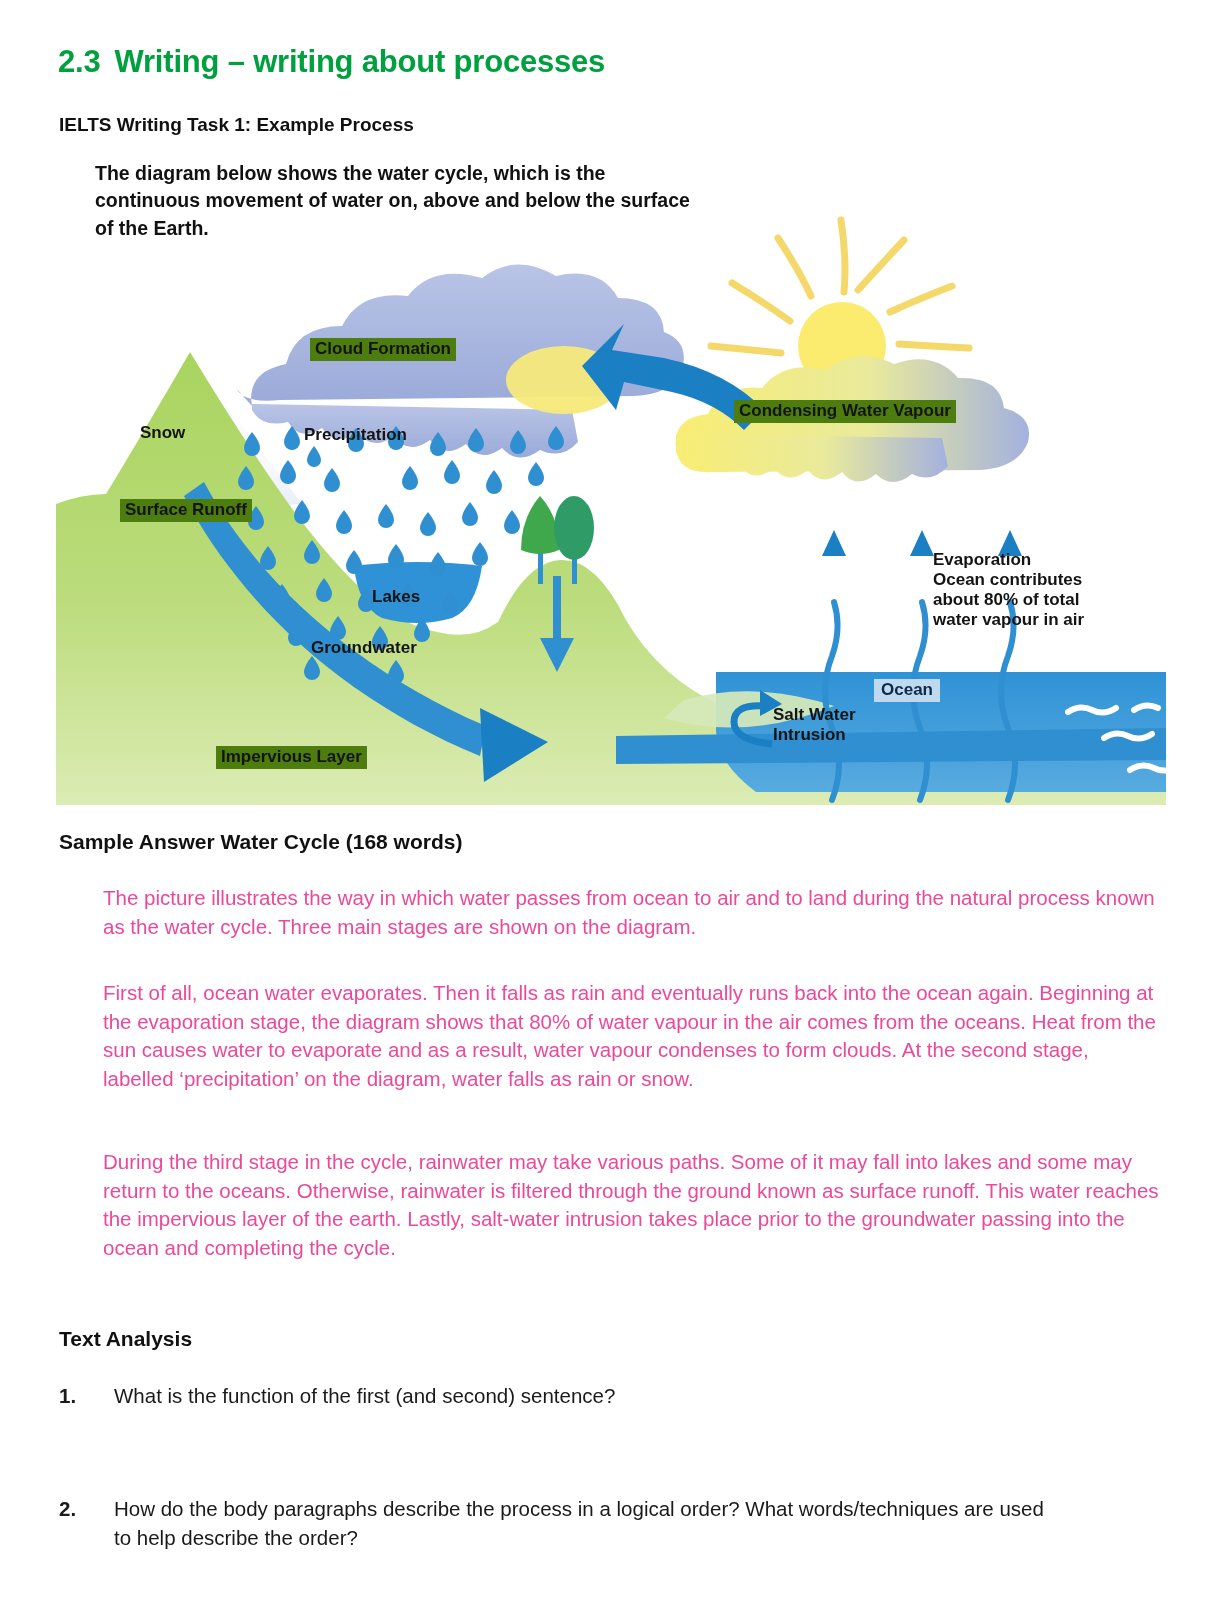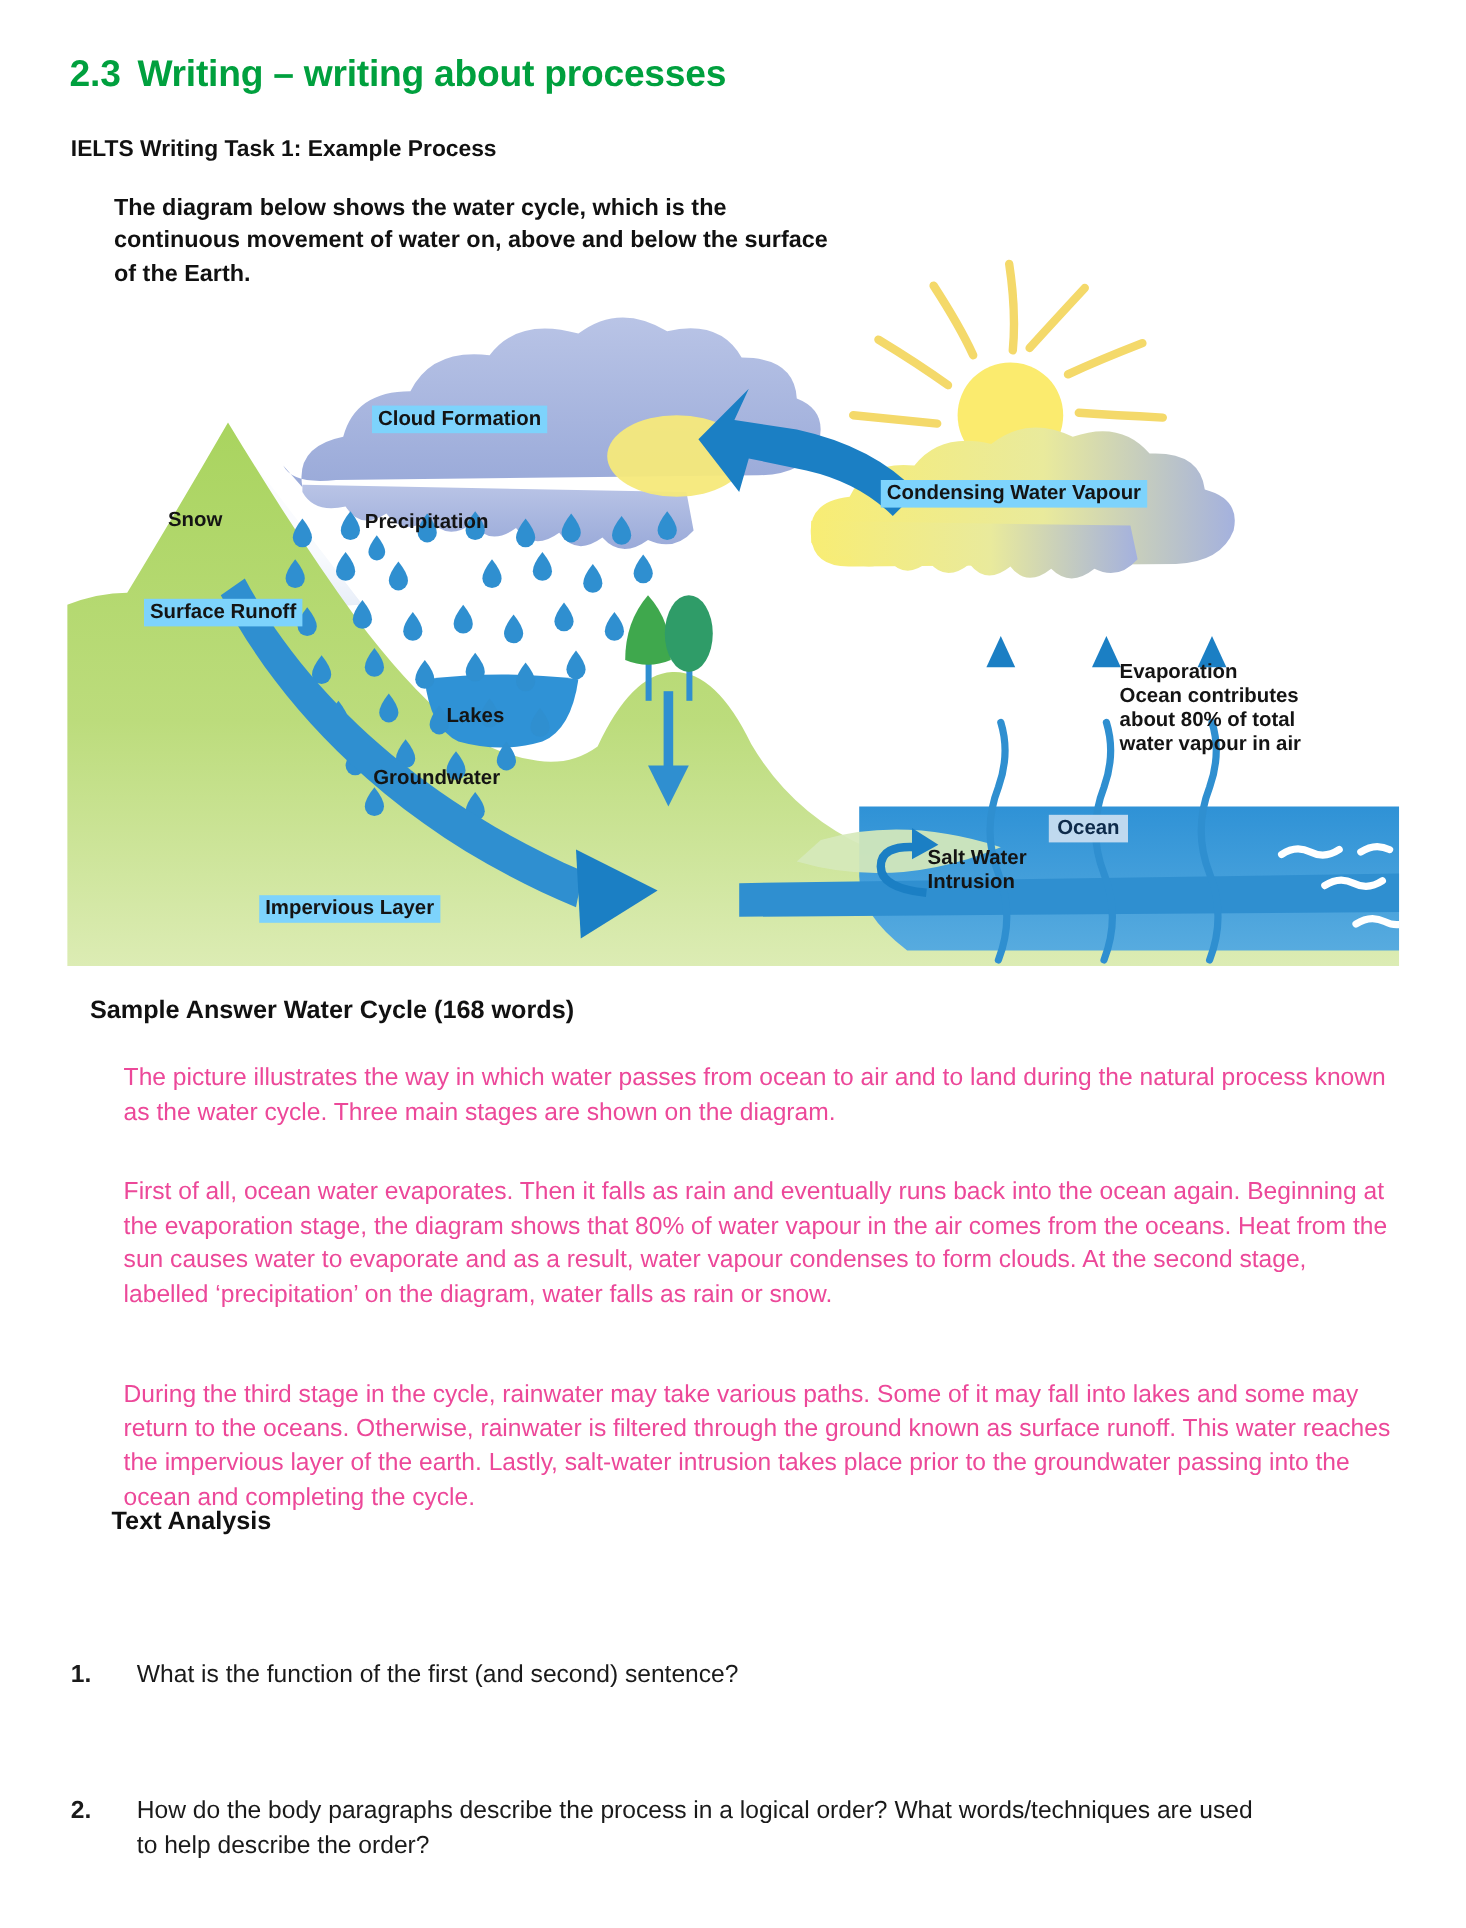--- a/index.html
+++ b/index.html
@@ -70,21 +70,21 @@
 
   .dlabel {
     position: absolute;
     font-family: "Liberation Sans", sans-serif;
     font-weight: bold;
     color: #141414;
     white-space: nowrap;
     line-height: 1.18;
   }
   .dlabel.boxed {
-    background: #7dd3fc;
+    background: #4d7c0f;
     padding: 1px 5px 2px 5px;
   }
   .dlabel.ocean-box {
     background: rgba(222,232,244,0.82);
     padding: 1px 7px 2px 7px;
     color: #0d2a4a;
   }
 
   #label-cloud-formation { left: 254px; top: 178px; font-size: 17px; }
   #label-condensing      { left: 678px; top: 240px; font-size: 17px; }
@@ -100,44 +100,42 @@
 
   
   .sample-heading {
     position: absolute;
     left: 59px;
     top: 830px;
     font-size: 21px;
     font-weight: bold;
     color: #111111;
     white-space: nowrap;
-    margin-left: 16px;
   }
   .body-text {
     position: absolute;
     left: 59px;
     width: 1058px;
     font-size: 20.5px;
     line-height: 1.40;
     color: #ec4899;
     margin-left: 44px;
   }
   #para-1 { top: 884px; }
   #para-2 { top: 979px; }
   #para-3 { top: 1148px; }
 
   .analysis-heading {
     position: absolute;
     left: 59px;
-    top: 1256px;
+    top: 1327px;
     font-size: 21px;
     font-weight: bold;
     color: #111111;
     white-space: nowrap;
-    margin-left: 34px;
   }
   .question {
     position: absolute;
     left: 59px;
     width: 1000px;
     font-size: 20.5px;
     line-height: 1.40;
     color: #1a1a1a;
   }
   #question-1 { top: 1382px; }

